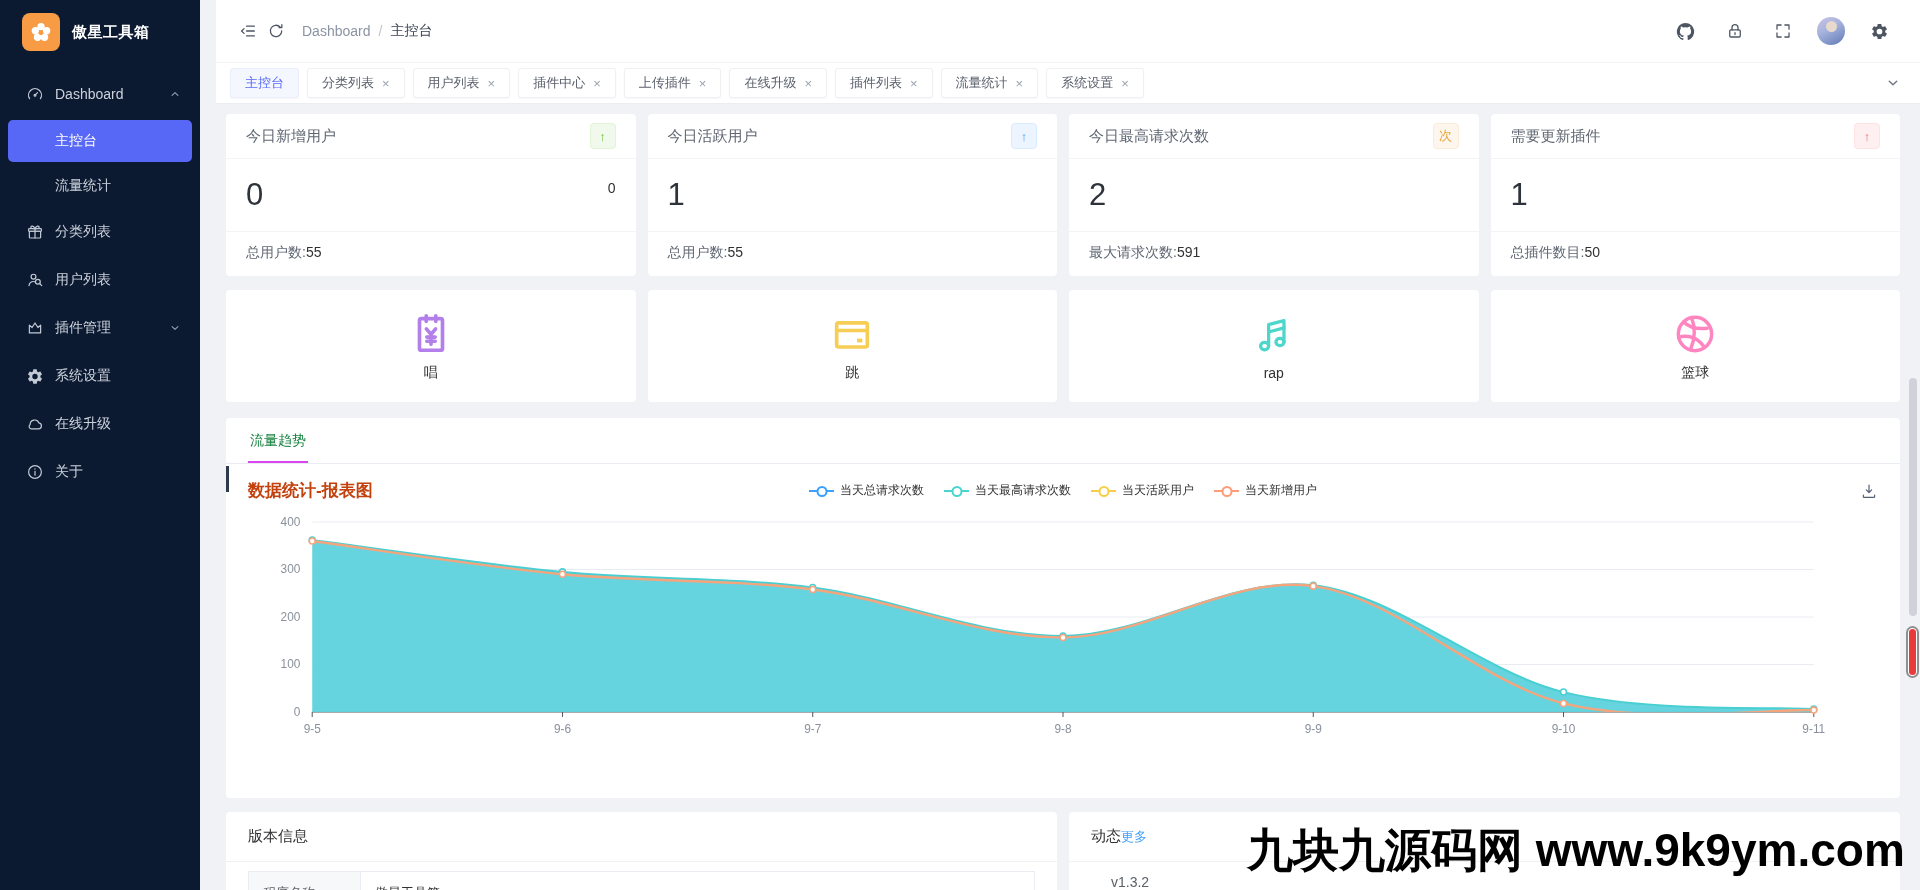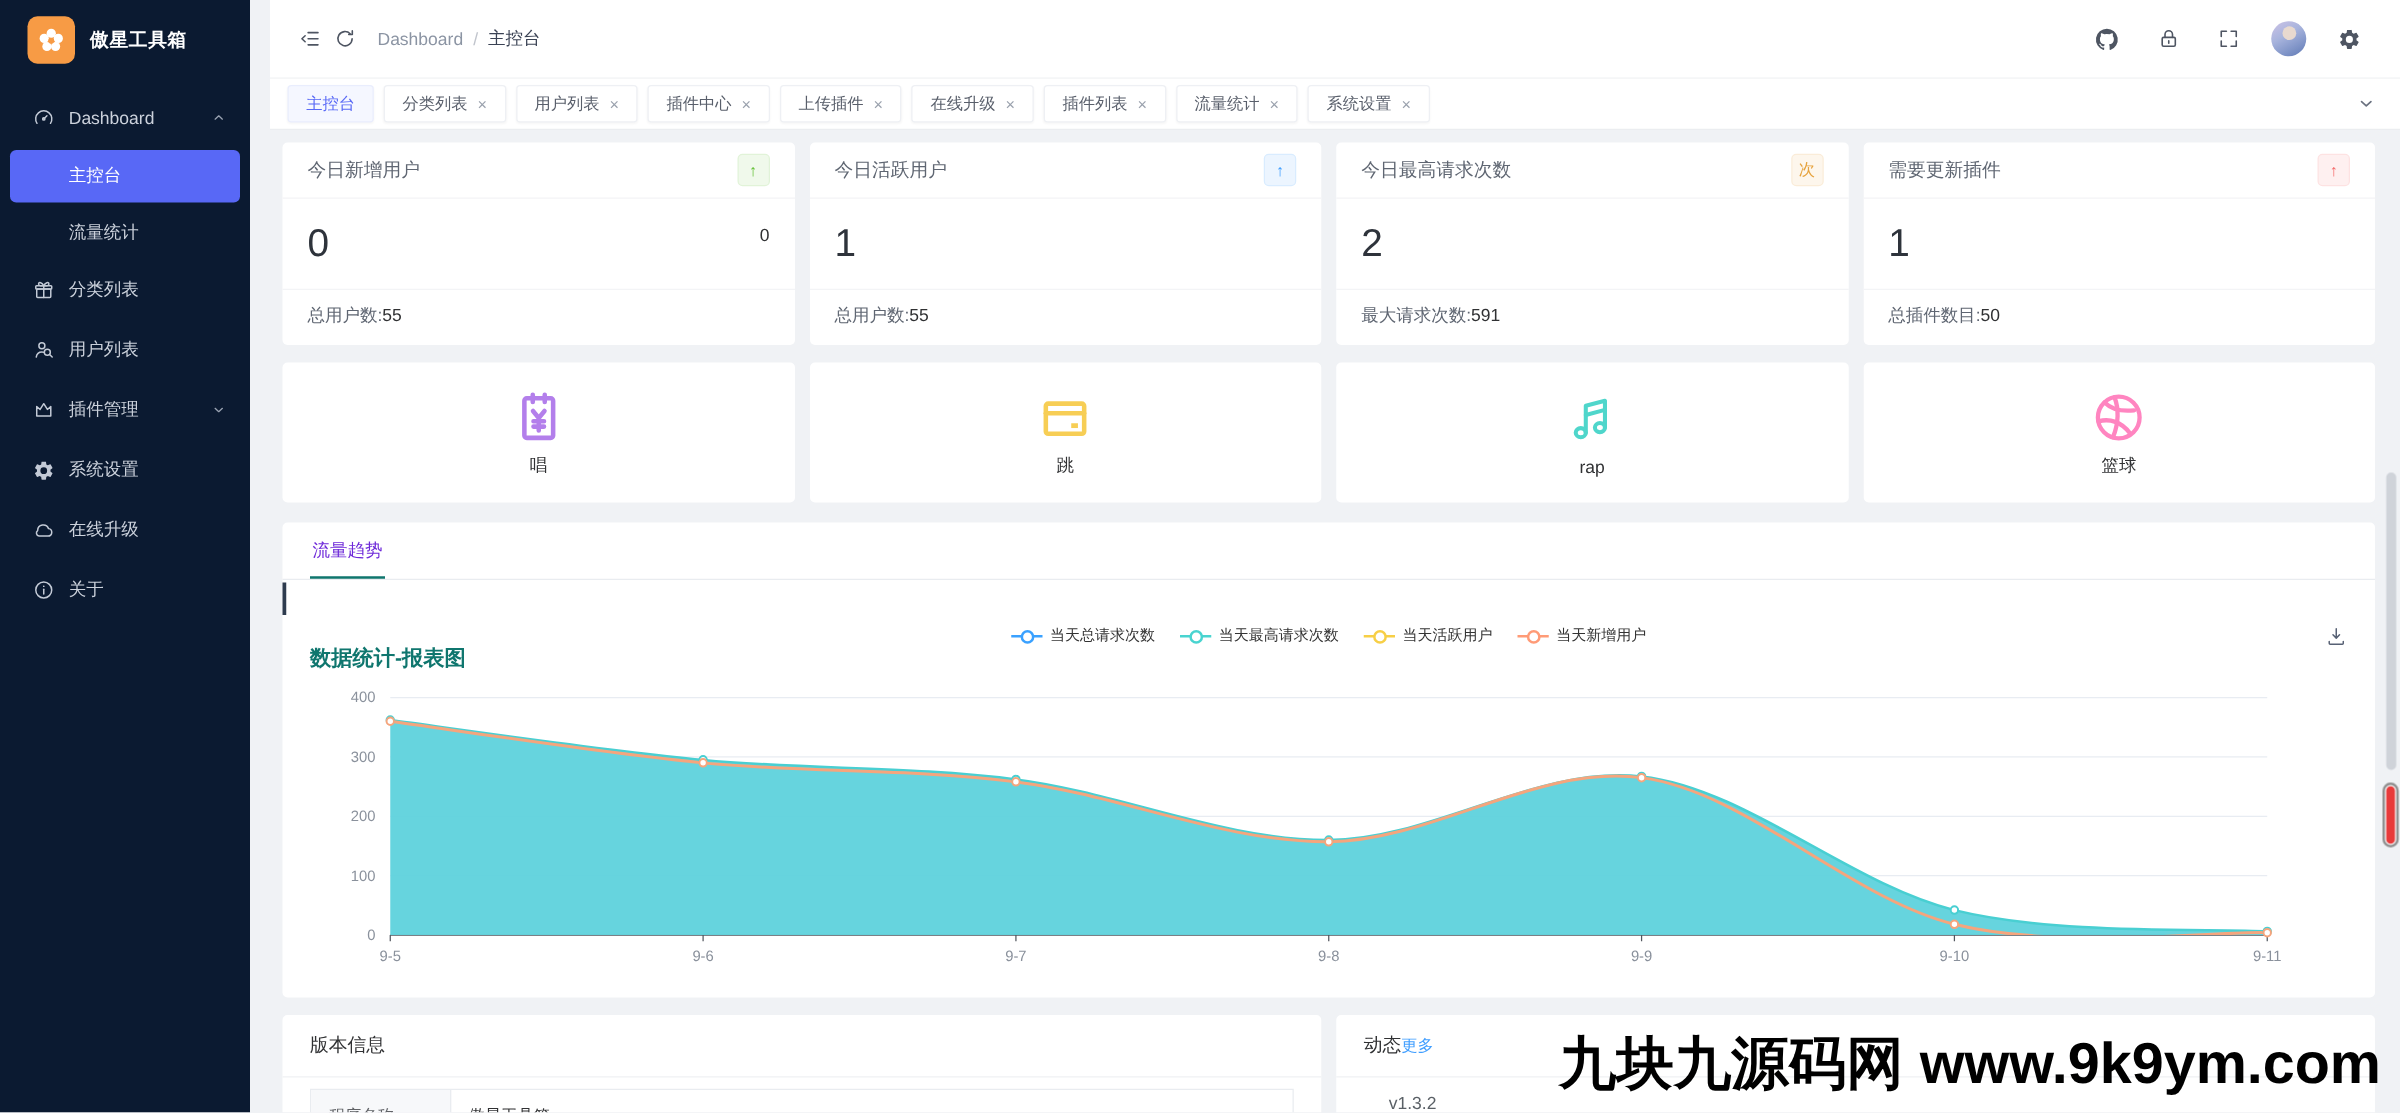--- a/index.html
+++ b/index.html
@@ -66,24 +66,24 @@
   .stat-foot { display:flex; justify-content:flex-start; padding:12px 20px; font-size:14px; color:#5f6672; }
   .stat-foot .fv { color:#303133; }
 
   .icon-row { display:grid; grid-template-columns:repeat(4,1fr); gap:12px; margin-top:14px; }
   .icon-card { height:112px; display:flex; flex-direction:column; align-items:center;
     justify-content:center; gap:7px; cursor:pointer; }
   .ic-label { font-size:14px; color:#303133; }
 
   .chart-card { margin-top:16px; height:380px; position:relative; }
   .chart-tabs { height:46px; border-bottom:1px solid #e9ecf0; display:flex; align-items:flex-end; padding:0 22px; }
-  .chart-tab { color:#6d28d9; font-size:14px; padding:12px 2px 11px; border-bottom:2px solid #0f766e; cursor:pointer; }
+  .chart-tab { color:#15803d; font-size:14px; padding:12px 2px 11px; border-bottom:2px solid #d946ef; cursor:pointer; }
   .dark-notch { position:absolute; left:0; top:48px; width:3px; height:26px; background:#2e3b4e; }
   .chart-header { display:flex; align-items:center; padding:15px 22px 4px; position:relative; }
-  .chart-title { font-size:17px; font-weight:bold; color:#0f766e;margin-top:36px; }
+  .chart-title { font-size:17px; font-weight:bold; color:#c2410c; }
   .legend { position:absolute; left:50%; transform:translateX(-50%); display:flex; align-items:center; gap:20px; }
   .legend-item { display:flex; align-items:center; gap:6px; font-size:12px; color:#333; cursor:pointer; }
   .legend-marker { width:25px; height:0; border-top:2px solid var(--c); position:relative; }
   .legend-marker::after { content:""; position:absolute; left:50%; top:-6px; transform:translateX(-50%);
     width:7px; height:7px; border:2px solid var(--c); border-radius:50%; background:#fff; }
   .download-btn { margin-left:auto; color:#576174; display:flex; cursor:pointer; }
   .chart-body { padding:4px 22px 0; }
   #chart { width:100%; height:244px; display:block; }
 
   .bottom-row { display:grid; grid-template-columns:1fr 1fr; gap:12px; margin-top:14px; }

